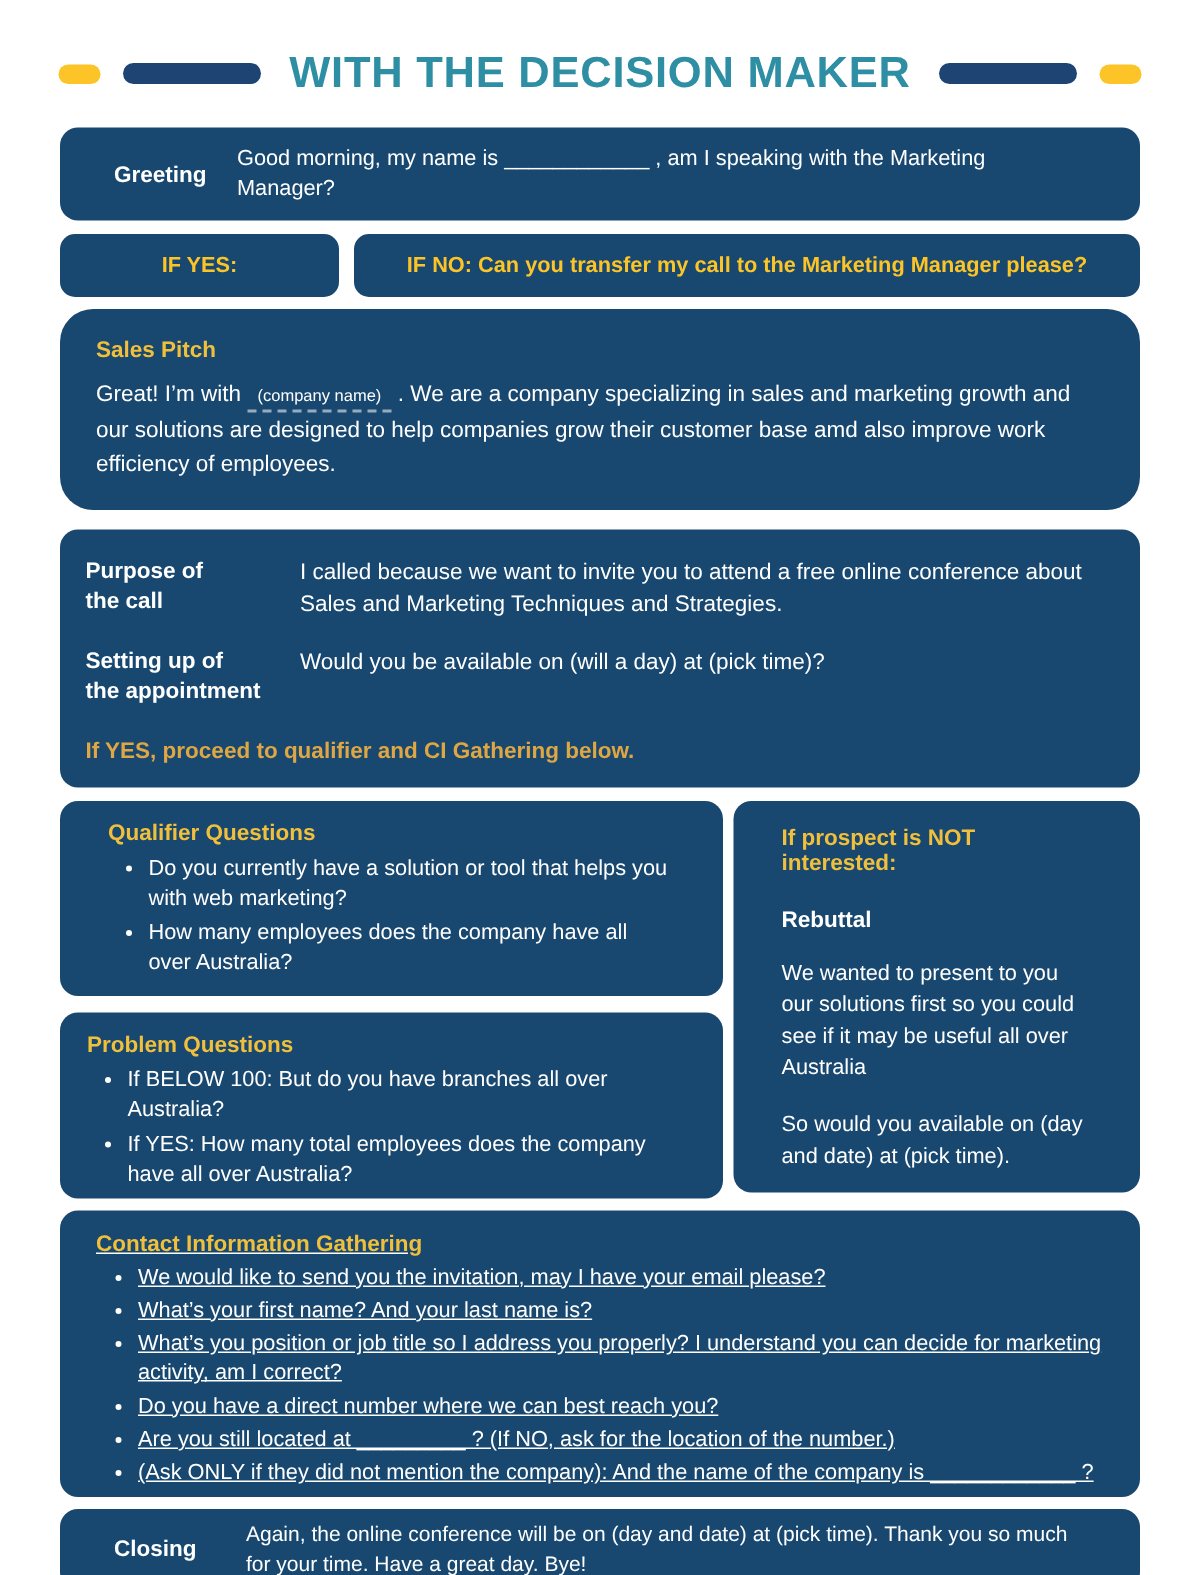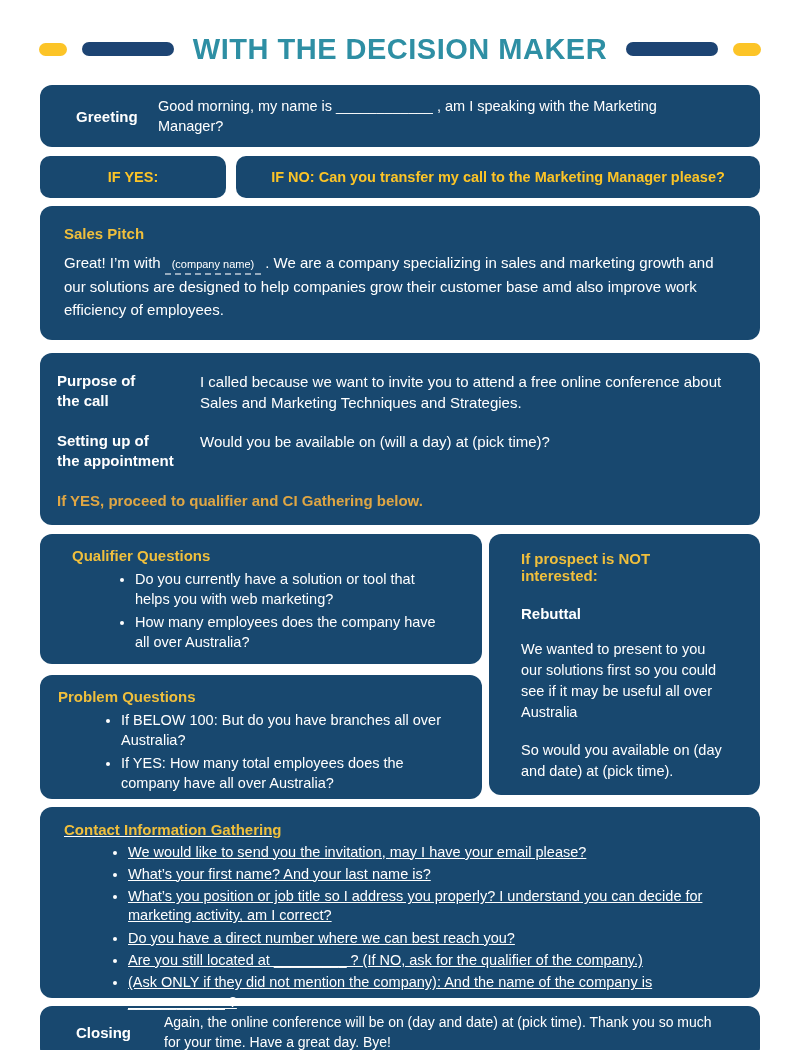--- a/index.html
+++ b/index.html
@@ -47,21 +47,21 @@
   
   .branch-row{display:flex;gap:10px;margin-top:9px;}
   .branch-box{
     height:42px;display:flex;align-items:center;justify-content:center;
     color:var(--yellow);font-weight:bold;font-size:14.5px;border-radius:10px;
   }
   .branch-yes{width:186px;}
   .branch-no{flex:1;}
 
   
-  .sales-box{margin-top:8px;padding:19px 24px 18px;}
+  .sales-box{margin-top:8px;padding:19px 24px 18px;border-radius:22px;}
   .sales-box p{margin:9px 0 0;font-size:15px;line-height:1.55;}
   .company-blank{
     display:inline-block;font-size:11px;padding:0 7px;margin:0 4px;
     border-bottom:2px dashed rgba(255,255,255,0.55);
     vertical-align:baseline;
   }
 
   
   .purpose-box{margin-top:13px;padding:18px 17px 16px;}
   .p-row{display:flex;margin-bottom:17px;}
@@ -73,21 +73,21 @@
   .p-note{margin:20px 0 0;color:var(--gold2);font-size:15px;font-weight:bold;}
 
   
   .cols{display:flex;gap:7px;margin-top:9px;align-items:flex-start;}
   .col-left{width:442px;flex:0 0 442px;}
   .q-box{height:130px;padding:13px 32px;}
   .pr-box{height:124px;padding:13px 18px;margin-top:11px;}
   .r-box{flex:1;height:261px;padding:16px 32px;}
 
   ul.blist{margin:5px 0 0;padding-left:27px;}
-  ul.blist li{font-size:14.5px;line-height:1.38;margin-bottom:3px;margin-left:36px;}
+  ul.blist li{font-size:14.5px;line-height:1.38;margin-bottom:3px;}
   ul.blist li::marker{color:#ffffff;}
 
   .r-box .r-sub{margin:21px 0 0;font-size:15px;font-weight:bold;color:#fff;}
   .r-box p.r-par{margin:17px 0 0;font-size:14.5px;line-height:1.45;}
 
   
   .ci-box{margin-top:8px;height:191px;padding:14px 24px;text-decoration:underline;}
   .ci-box ul.blist{margin-top:5px;padding-left:28px;}
   .ci-box ul.blist li{font-size:14.5px;line-height:1.33;margin-bottom:3px;}
 
@@ -169,21 +169,21 @@
       </section>
     </div>
 
     <section class="box ci-box">
       <h2 class="gold-h">Contact Information Gathering</h2>
       <ul class="blist">
           <li>We would like to send you the invitation, may I have your email please?</li>
           <li>What’s your first name? And your last name is?</li>
           <li>What’s you position or job title so I address you properly? I understand you can decide for marketing activity, am I correct?</li>
           <li>Do you have a direct number where we can best reach you?</li>
-          <li>Are you still located at _________ ? (If NO, ask for the qualifier of the company.)</li>
+          <li>Are you still located at _________ ? (If NO, ask for the location of the number.)</li>
           <li>(Ask ONLY if they did not mention the company): And the name of the company is  ____________ ?</li>
         </ul>
     </section>
 
     <section class="box closing-box label-row">
       <span class="row-label">Closing</span>
       <span class="row-text">Again, the online conference will be on (day and date) at (pick time). Thank you so much for your time. Have a great day. Bye!</span>
     </section>
 
   </main>

